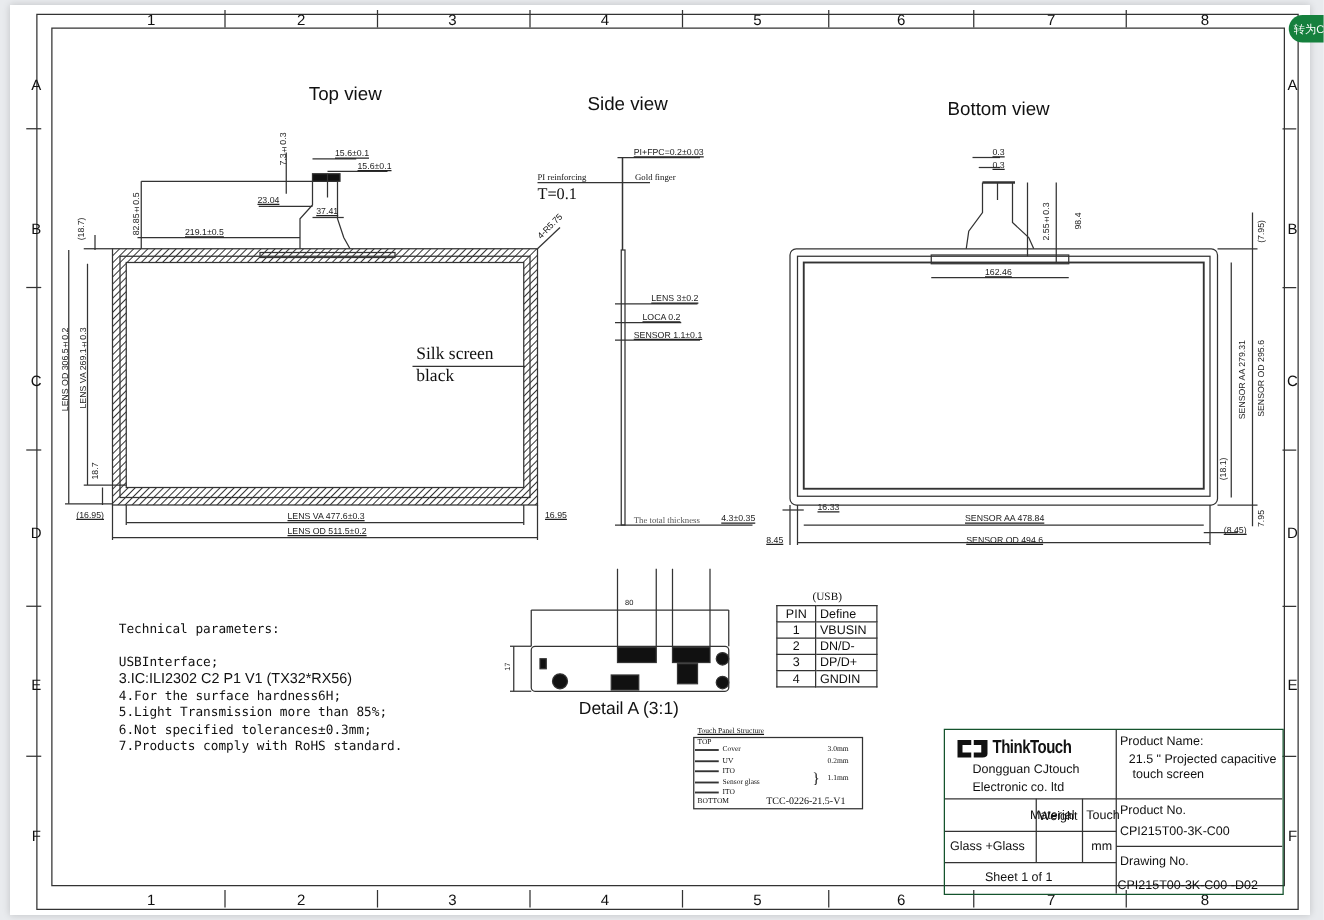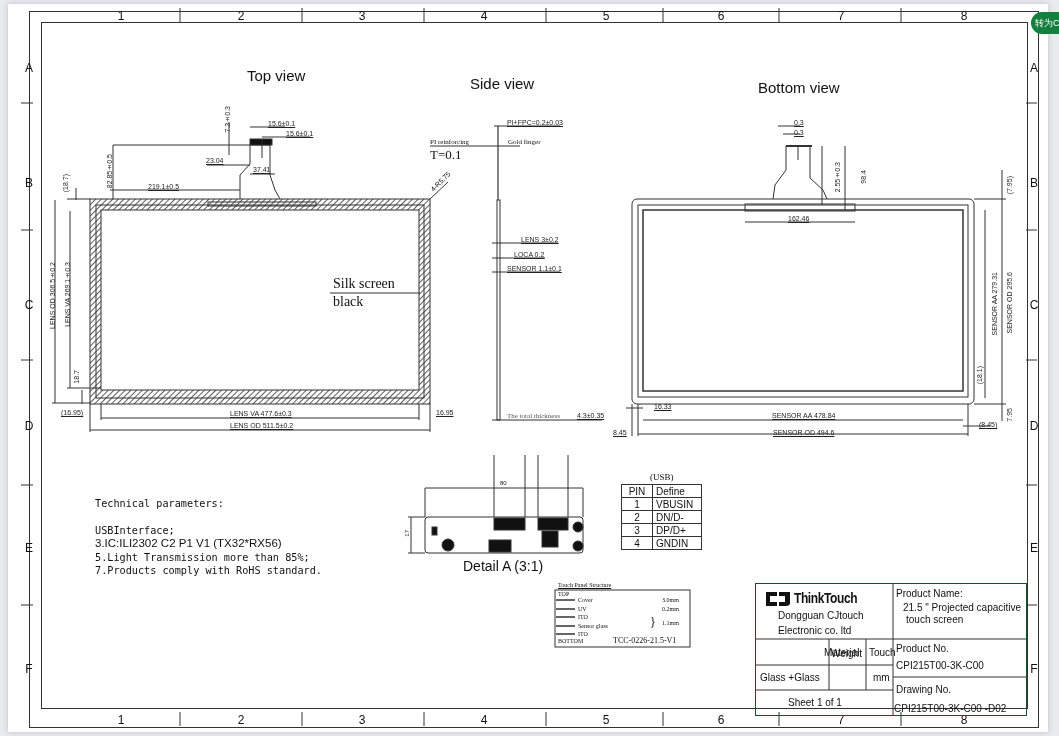--- a/index.html
+++ b/index.html
@@ -285,21 +285,23 @@
     <td class="d">GNDIN</td>
   </tr>
 </tbody>
   </table>
 
 <div class="tech">
   <div>Technical parameters:</div>
   <div style="height:13px;"></div>
   <div>USBInterface;</div>
   <div class="ic">3.IC:ILI2302 C2 P1 V1  (TX32*RX56)</div>
+  <div>4.For the surface hardness6H;</div>
   <div>5.Light Transmission more than 85%;</div>
+  <div>6.Not specified tolerances±0.3mm;</div>
   <div>7.Products comply with RoHS standard.</div>
 </div>
 
 <div>
   <div class="lbl serif" style="left:558px;top:582px;font-size:6px;text-decoration:underline;">Touch Panel Structure</div>
   <div class="lbl serif" style="left:558px;top:591px;font-size:6px;">TOP</div>
   <div class="lbl serif" style="left:578px;top:597px;font-size:6px;">Cover</div>
   <div class="lbl serif" style="left:578px;top:606px;font-size:6px;">UV</div>
   <div class="lbl serif" style="left:578px;top:614px;font-size:6px;">ITO</div>
   <div class="lbl serif" style="left:578px;top:623px;font-size:6px;">Sensor glass</div>

